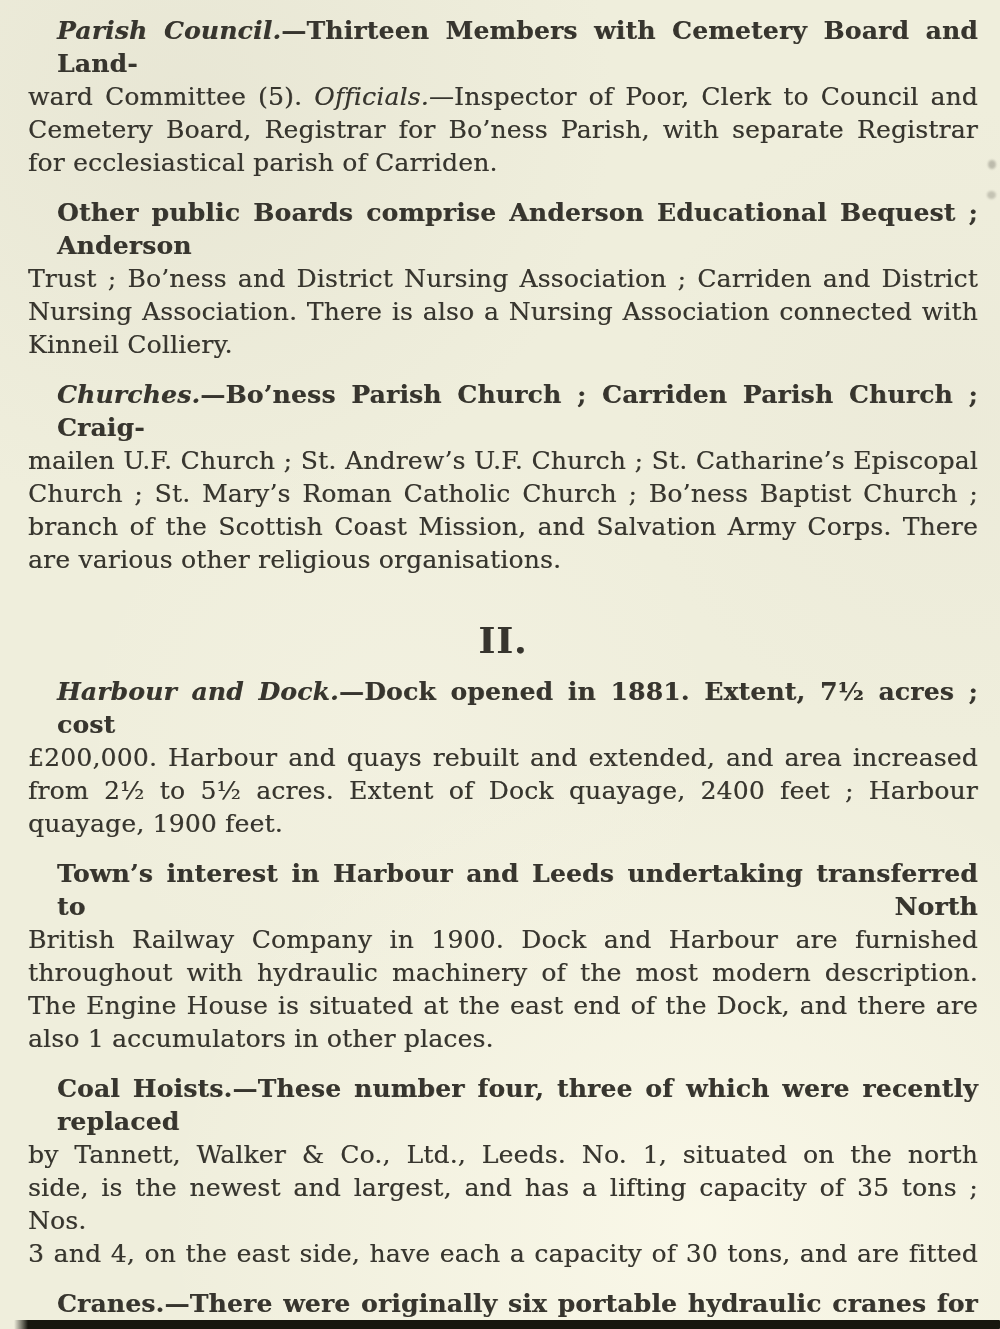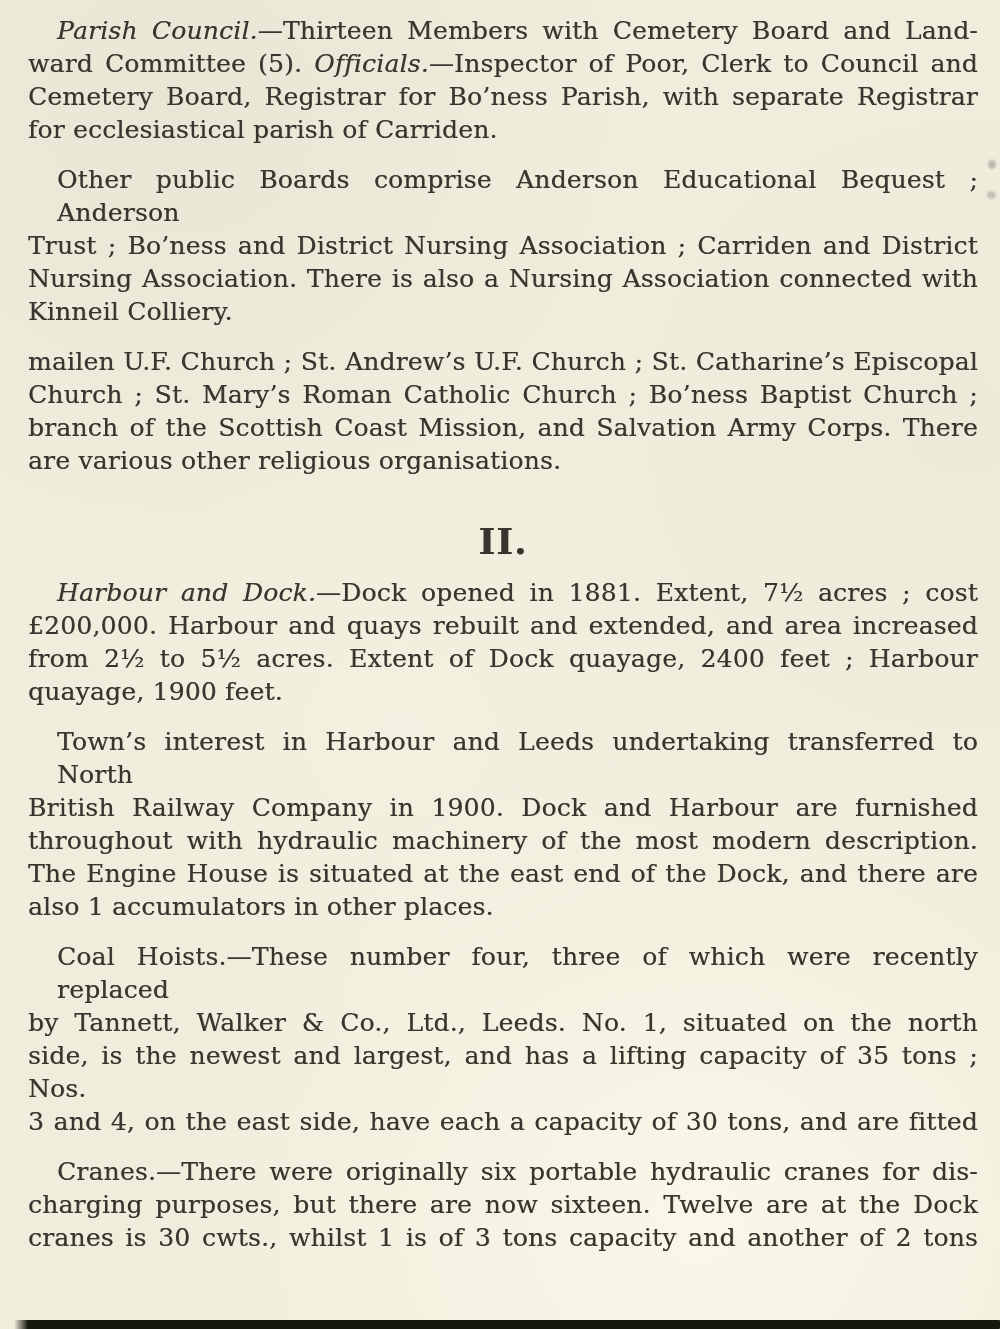--- a/index.html
+++ b/index.html
@@ -45,21 +45,21 @@
     font-size: 36px;
     font-weight: bold;
     letter-spacing: 1px;
     text-align: center;
   }
   .line {
     text-align: justify;
     text-align-last: justify;
   }
   .line.last { text-align-last: left; }
-  .line.indent { padding-left: 29px; }
+  .line.indent { padding-left: 29px; font-weight: bold; }
   .it { font-style: italic; }
   .edge-mark {
     position: absolute;
     background: #4a483f;
     border-radius: 50%;
     filter: blur(1.2px);
     pointer-events: none;
   }
   .bottom-bar {
     position: absolute;
@@ -80,20 +80,21 @@
         <div class="line"><span>Cemetery Board, Registrar for Bo’ness Parish, with separate Registrar</span></div>
         <div class="line last"><span>for ecclesiastical parish of Carriden.</span></div>
       </div>
       <div class="para">
         <div class="line indent"><span>Other public Boards comprise Anderson Educational Bequest ; Anderson</span></div>
         <div class="line"><span>Trust ; Bo’ness and District Nursing Association ; Carriden and District</span></div>
         <div class="line"><span>Nursing Association. There is also a Nursing Association connected with</span></div>
         <div class="line last"><span>Kinneil Colliery.</span></div>
       </div>
       <div class="para">
+        <div class="line indent"><span class="it">Churches.</span><span>—Bo’ness Parish Church ; Carriden Parish Church ; Craig-</span></div>
         <div class="line"><span>mailen U.F. Church ; St. Andrew’s U.F. Church ; St. Catharine’s Episcopal</span></div>
         <div class="line"><span>Church ; St. Mary’s Roman Catholic Church ; Bo’ness Baptist Church ;</span></div>
         <div class="line"><span>branch of the Scottish Coast Mission, and Salvation Army Corps. There</span></div>
         <div class="line last"><span>are various other religious organisations.</span></div>
       </div>
       <div class="heading">II.</div>
       <div class="para">
         <div class="line indent"><span class="it">Harbour and Dock.</span><span>—Dock opened in 1881. Extent, 7½ acres ; cost</span></div>
         <div class="line"><span>£200,000. Harbour and quays rebuilt and extended, and area increased</span></div>
         <div class="line"><span>from 2½ to 5½ acres. Extent of Dock quayage, 2400 feet ; Harbour</span></div>

